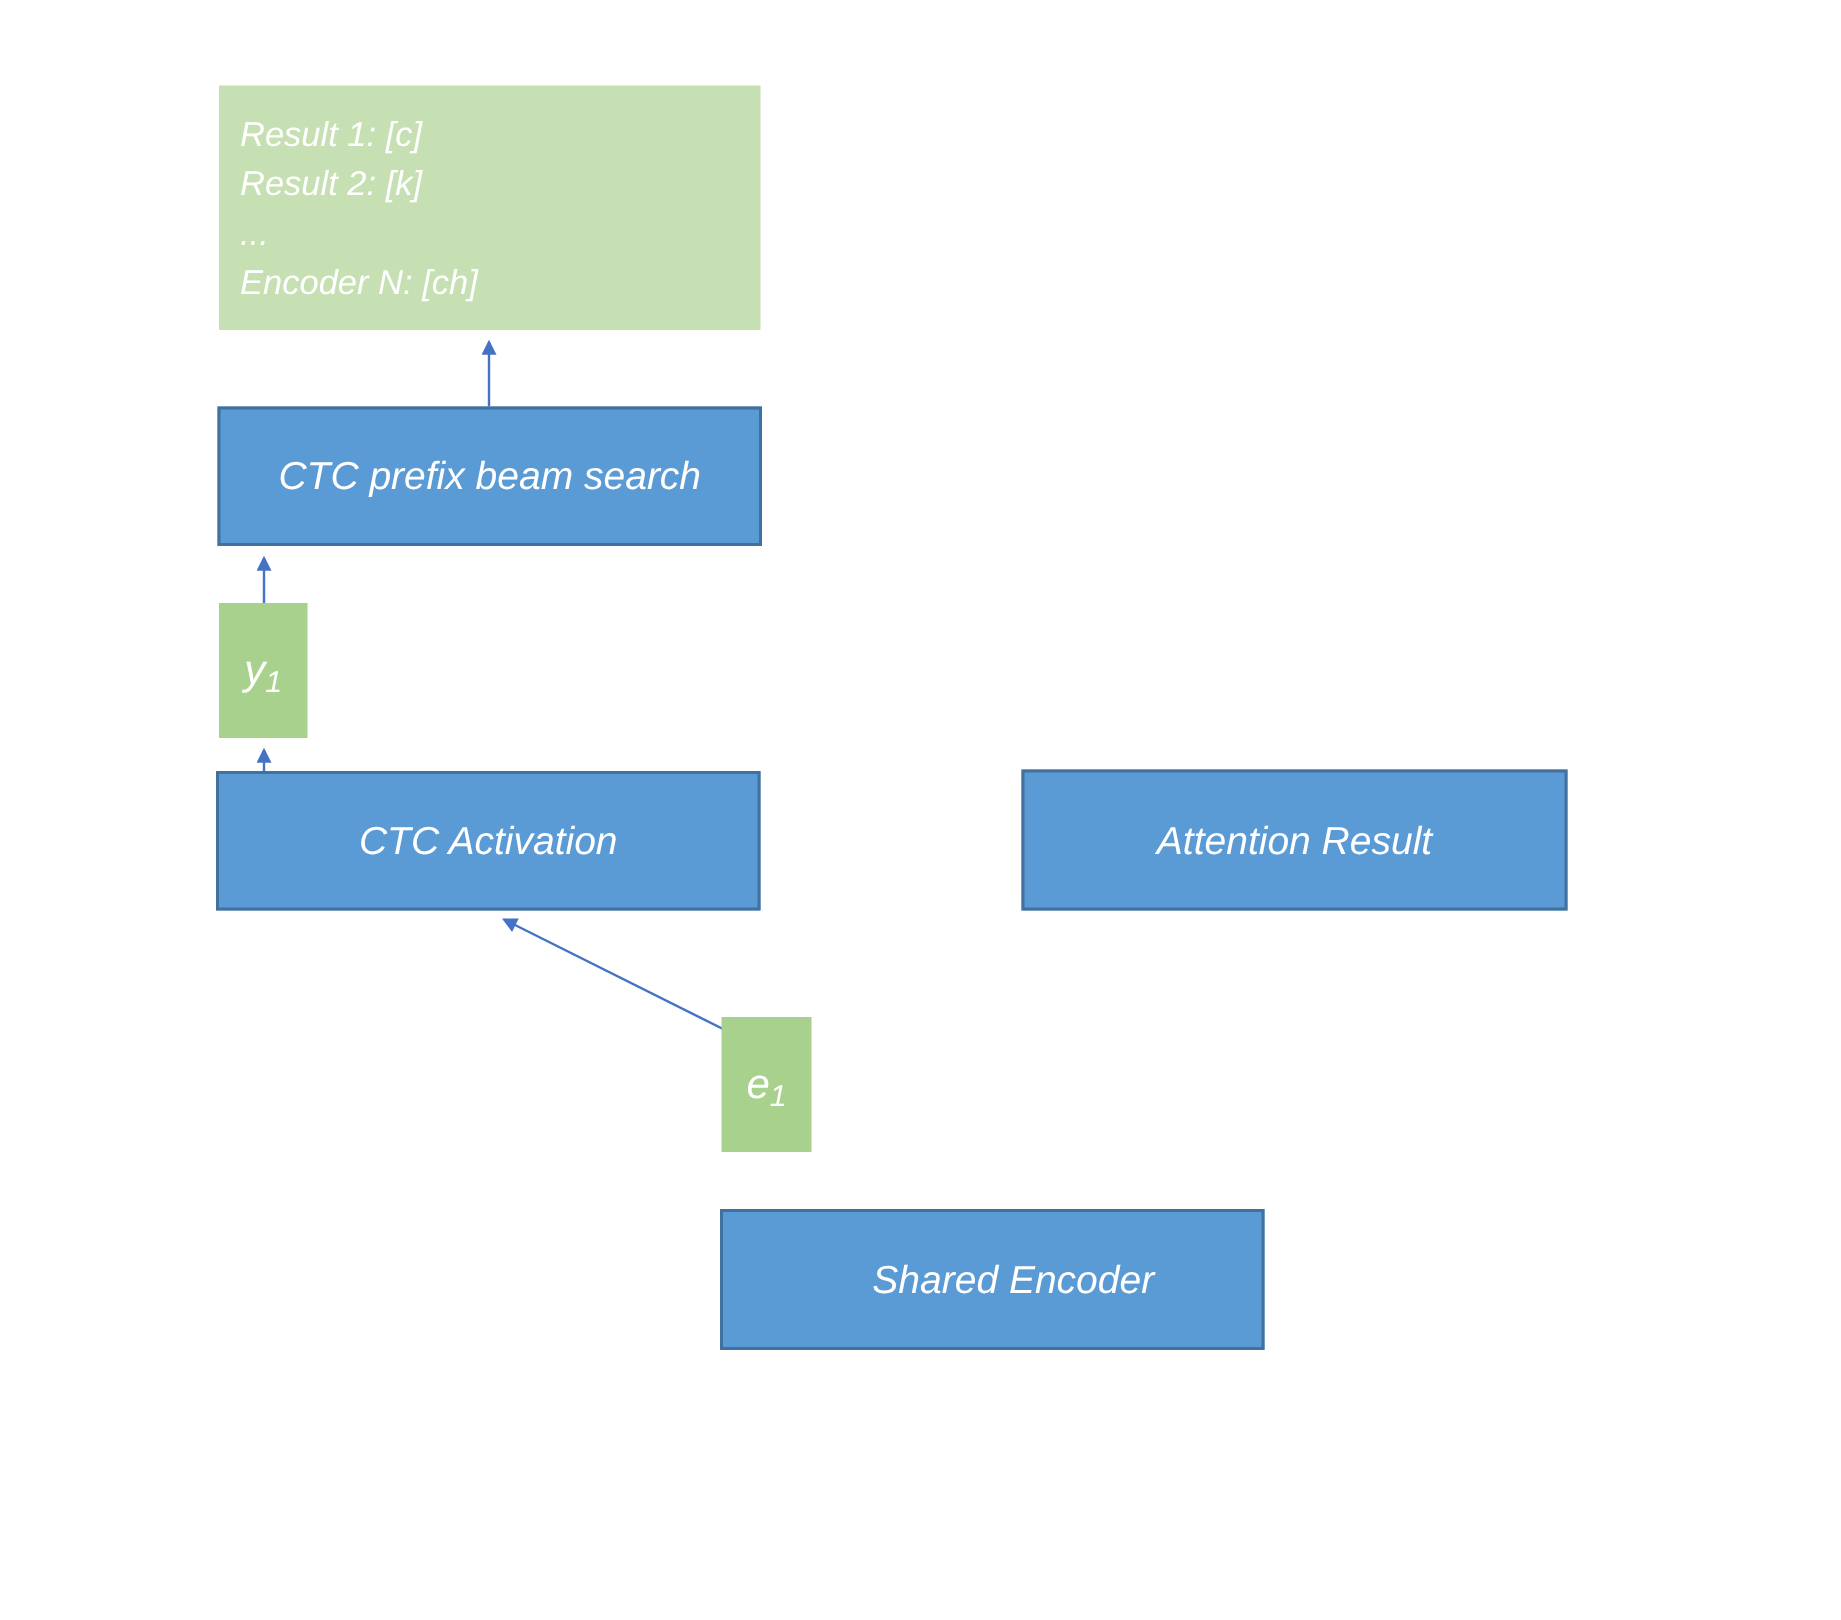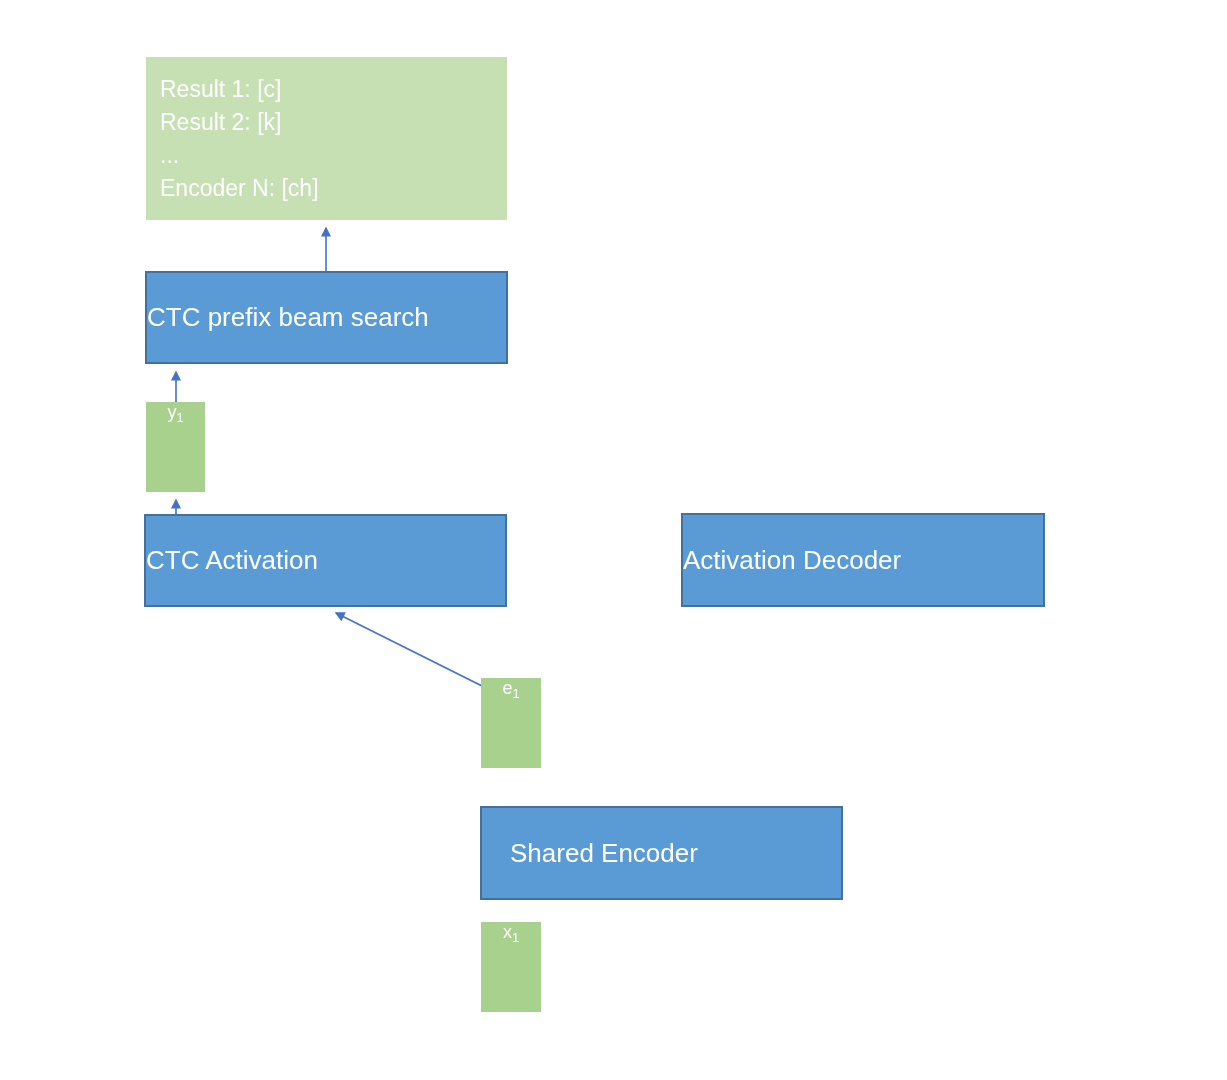--- a/index.html
+++ b/index.html
@@ -27,34 +27,36 @@
     stroke: var(--arrow-color, #4472c4);
     stroke-width: 1.6;
   }
   #arrowhead path {
     fill: var(--arrow-color, #4472c4);
   }
   .box {
     position: absolute;
     box-sizing: border-box;
     color: var(--box-text, #ffffff);
+    font-style: italic;
   }
   .box-blue {
     background: var(--blue-fill, #5b9bd5);
     border: 2px solid var(--blue-border, #41719c);
     display: flex;
     align-items: center;
+    justify-content: center;
     font-size: 26px;
   }
   .box-green-small {
     background: var(--green-medium, #a9d18e);
     display: flex;
-    align-items: flex-start;
+    align-items: center;
     justify-content: center;
-    font-size: 18px;
+    font-size: 28px;
   }
   .box-green-small sub {
     font-size: 0.72em;
     line-height: 0;
     vertical-align: -0.28em;
   }
   .box-results {
     background: var(--green-light, #c6e0b4);
     padding: 16px 10px 0 14px;
     font-size: 23px;
@@ -100,28 +102,25 @@
 
   <div class="box box-green-small" id="y1-box">
     <span><span>y</span><sub>1</sub></span>
   </div>
 
   <div class="box box-blue" id="ctc-activation-box">
     <span>CTC Activation</span>
   </div>
 
   <div class="box box-blue" id="attention-decoder-box">
-    <span>Activation Decoder</span>
+    <span>Attention Result</span>
   </div>
 
   <div class="box box-green-small" id="e1-box">
     <span><span>e</span><sub>1</sub></span>
   </div>
 
   <div class="box box-blue" id="shared-encoder-box">
     <span>Shared Encoder</span>
   </div>
 
-  <div class="box box-green-small" id="x1-box">
-    <span><span>x</span><sub>1</sub></span>
-  </div>
 
 </div>
 
 </body></html>

